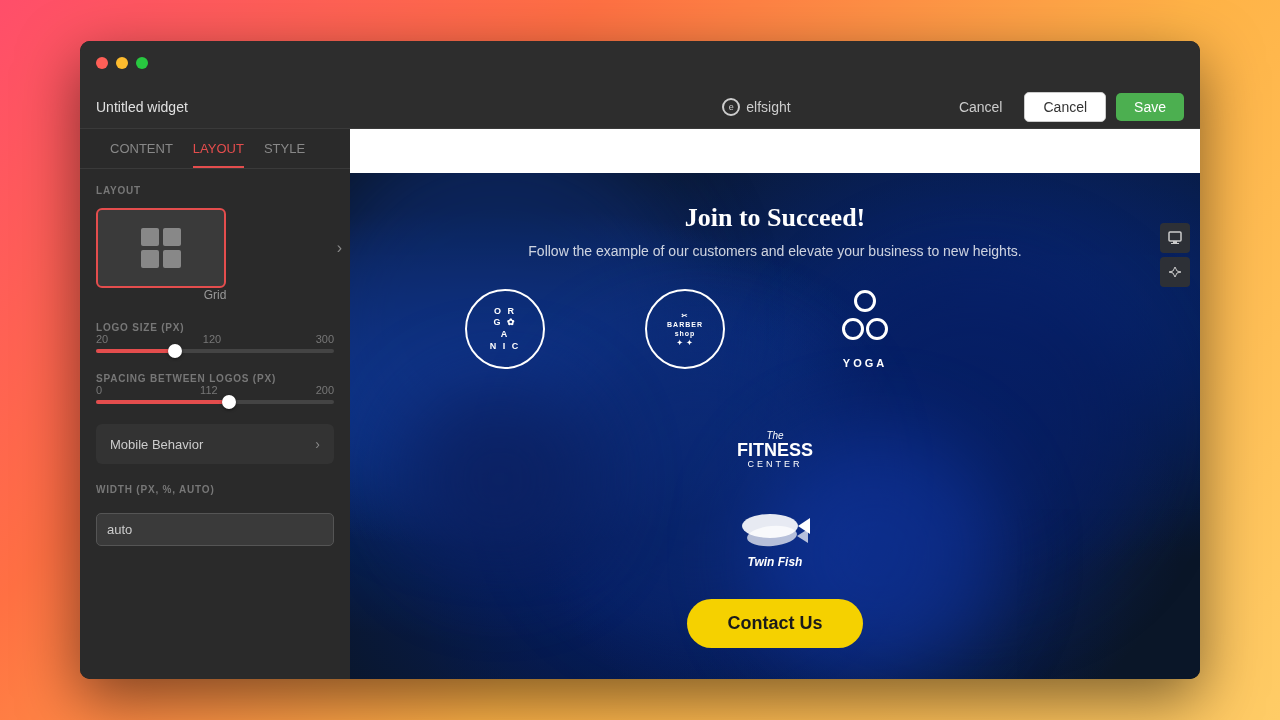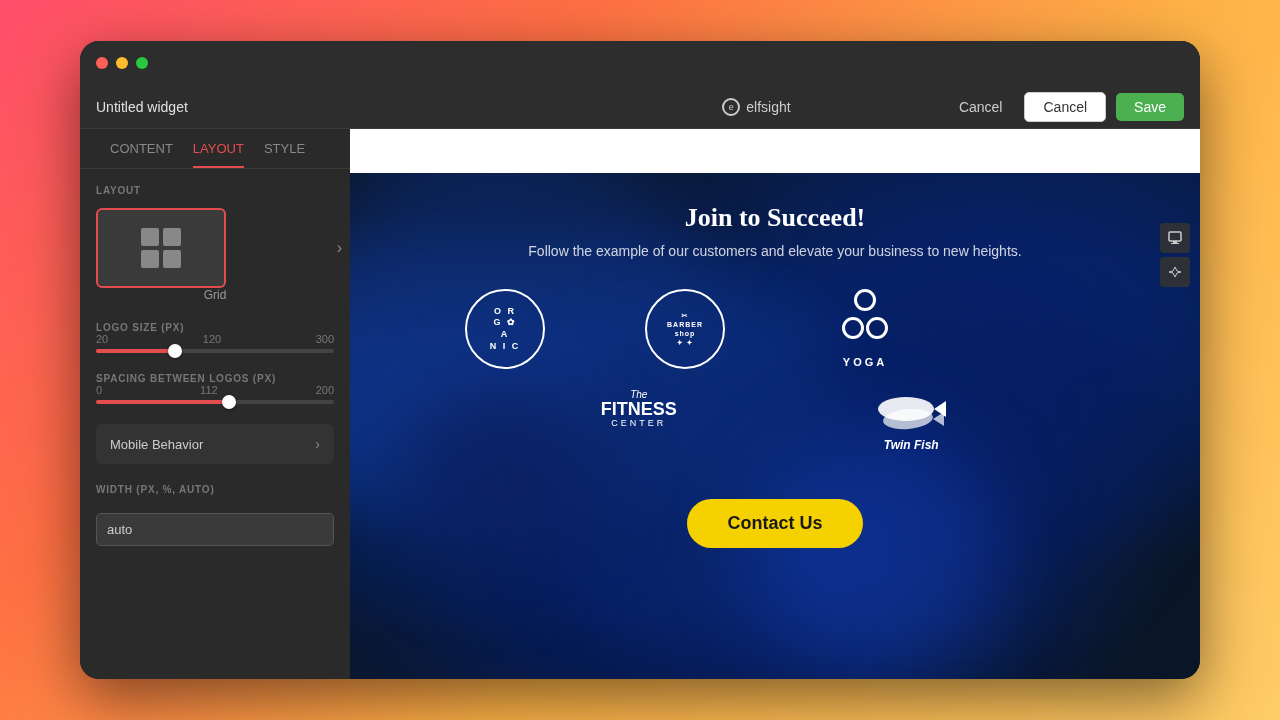--- a/index.html
+++ b/index.html
@@ -10,21 +10,21 @@
       background: linear-gradient(135deg, #ff4e6a 0%, #ff7043 30%, #ffb347 60%, #ffcc66 100%);
       display: flex;
       align-items: center;
       justify-content: center;
       font-family: -apple-system, BlinkMacSystemFont, 'Segoe UI', sans-serif;
     }
     .window {
       width: 1120px;
       height: 638px;
       background: #1a1a1a;
-      border-radius: 19px;
+      border-radius: 10px;
       overflow: hidden;
       display: flex;
       flex-direction: column;
       box-shadow: 0 20px 60px rgba(0,0,0,0.5);
     }
     .titlebar {
       height: 44px;
       background: #2d2d2d;
       display: flex;
       align-items: center;
@@ -335,27 +335,27 @@
     .logos-grid {
       display: grid;
       grid-template-columns: repeat(4, 1fr);
       gap: 20px;
       width: 100%;
       max-width: 700px;
       margin-bottom: 20px;
     }
     .logo-item {
       display: flex;
-      align-items: flex-start;
+      align-items: flex-end;
       justify-content: center;
       min-height: 80px;
     }
     .logos-row2 {
       display: grid;
-      grid-template-columns: repeat(2, 1fr);
+      grid-template-columns: repeat(1, 1fr);
       gap: 20px;
       width: 75%;
       max-width: 525px;
       margin-bottom: 30px;
     }
     
     .logo-organic {
       width: 80px;
       height: 80px;
       border: 2px solid #fff;

